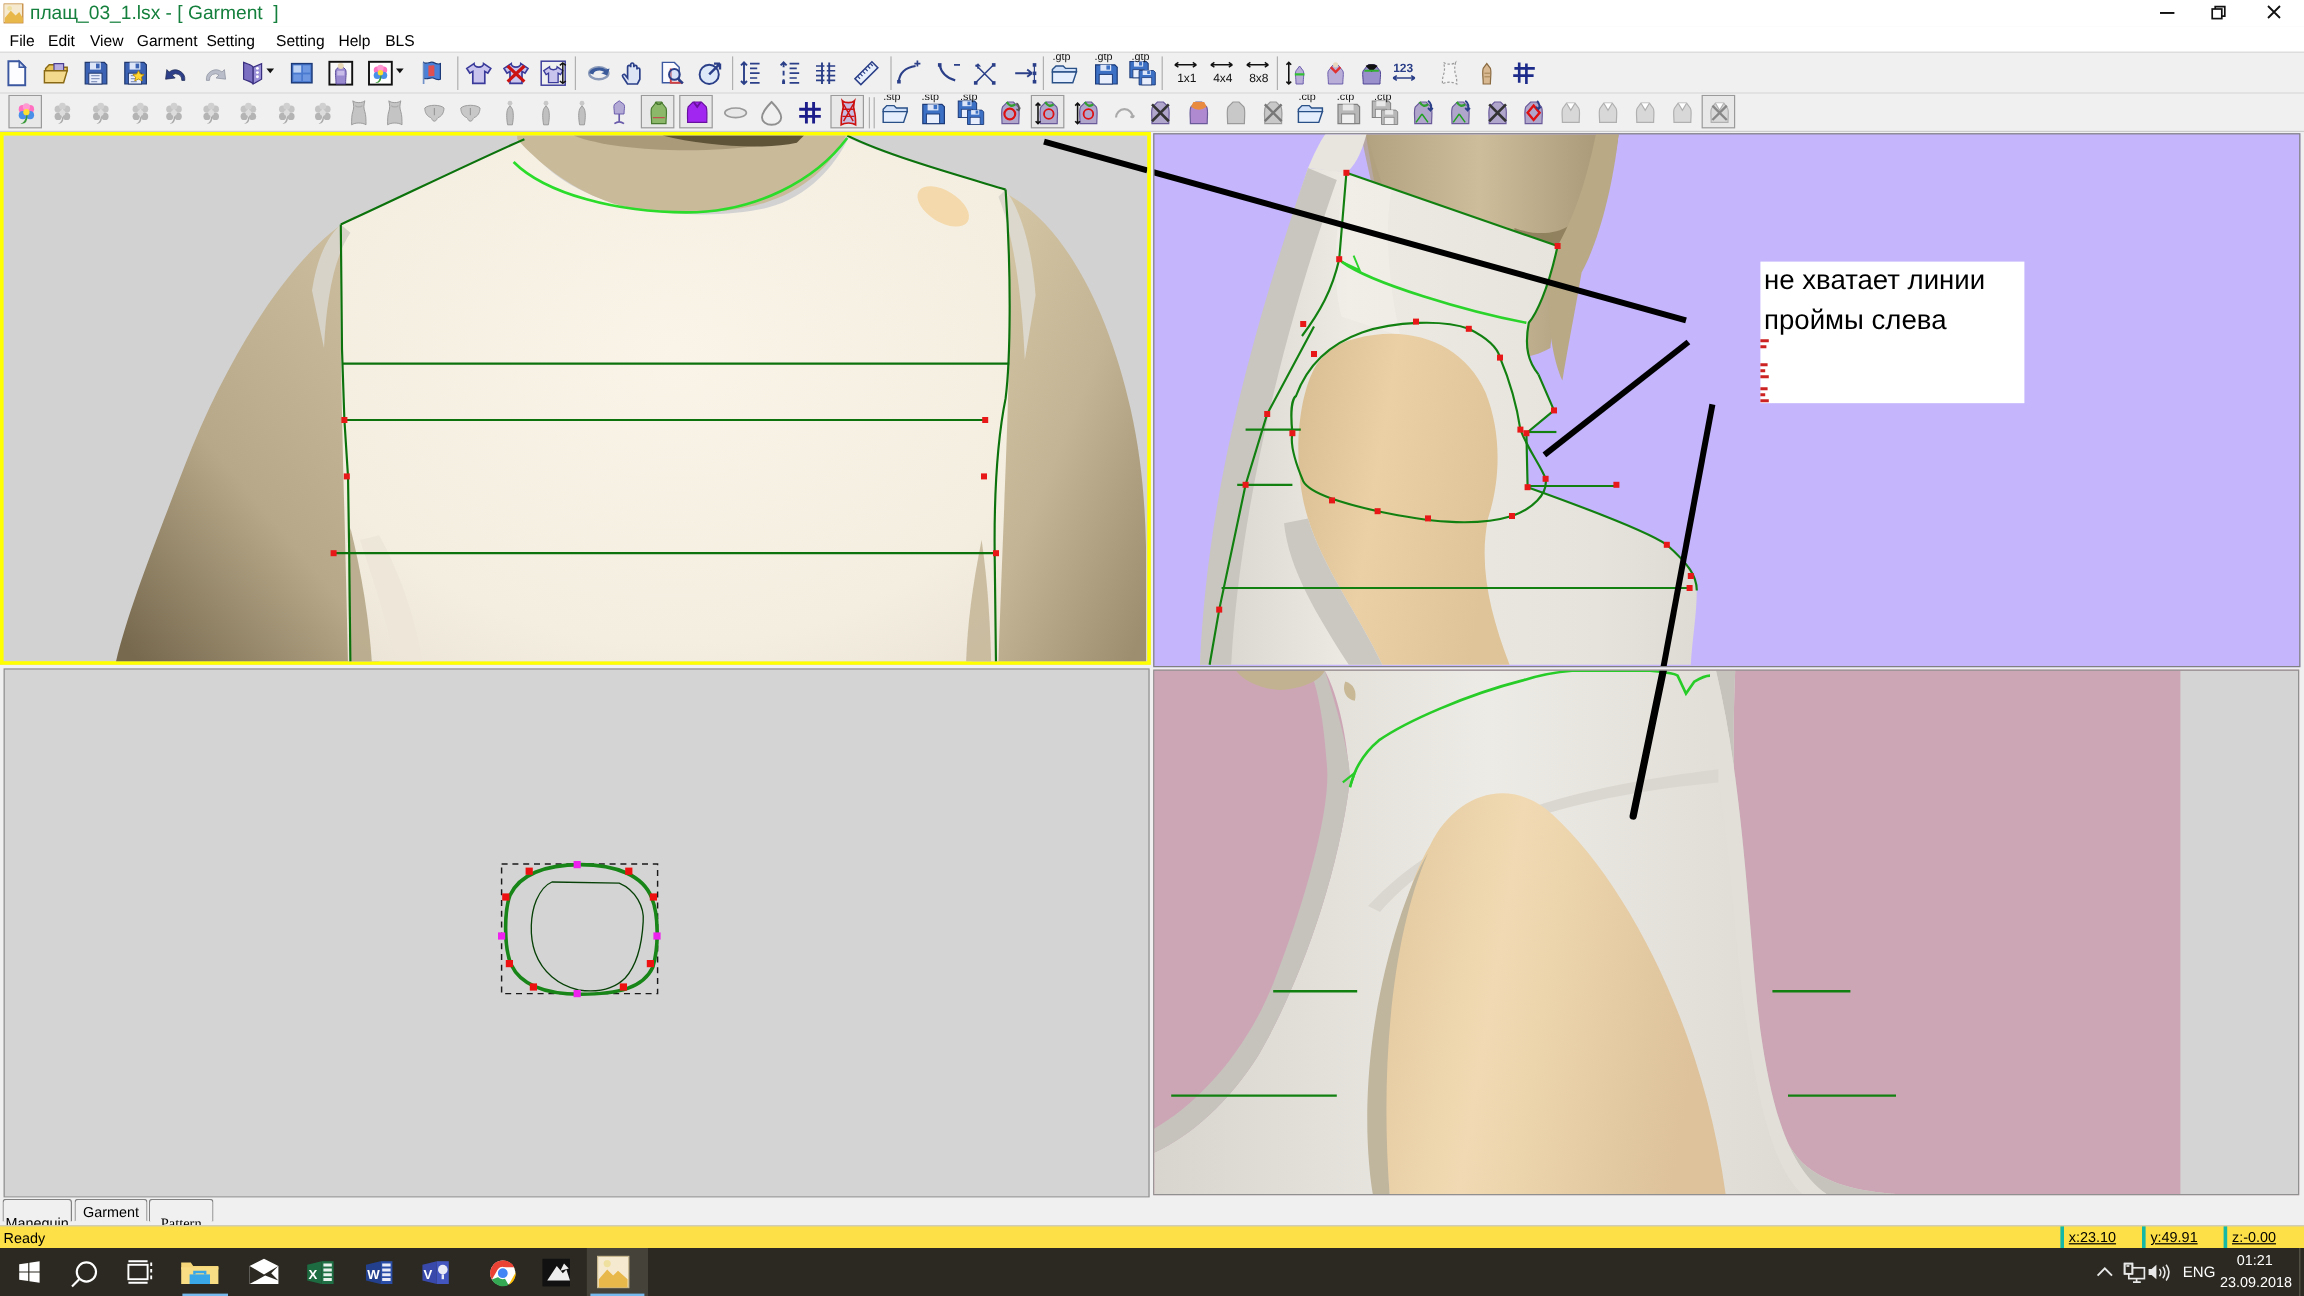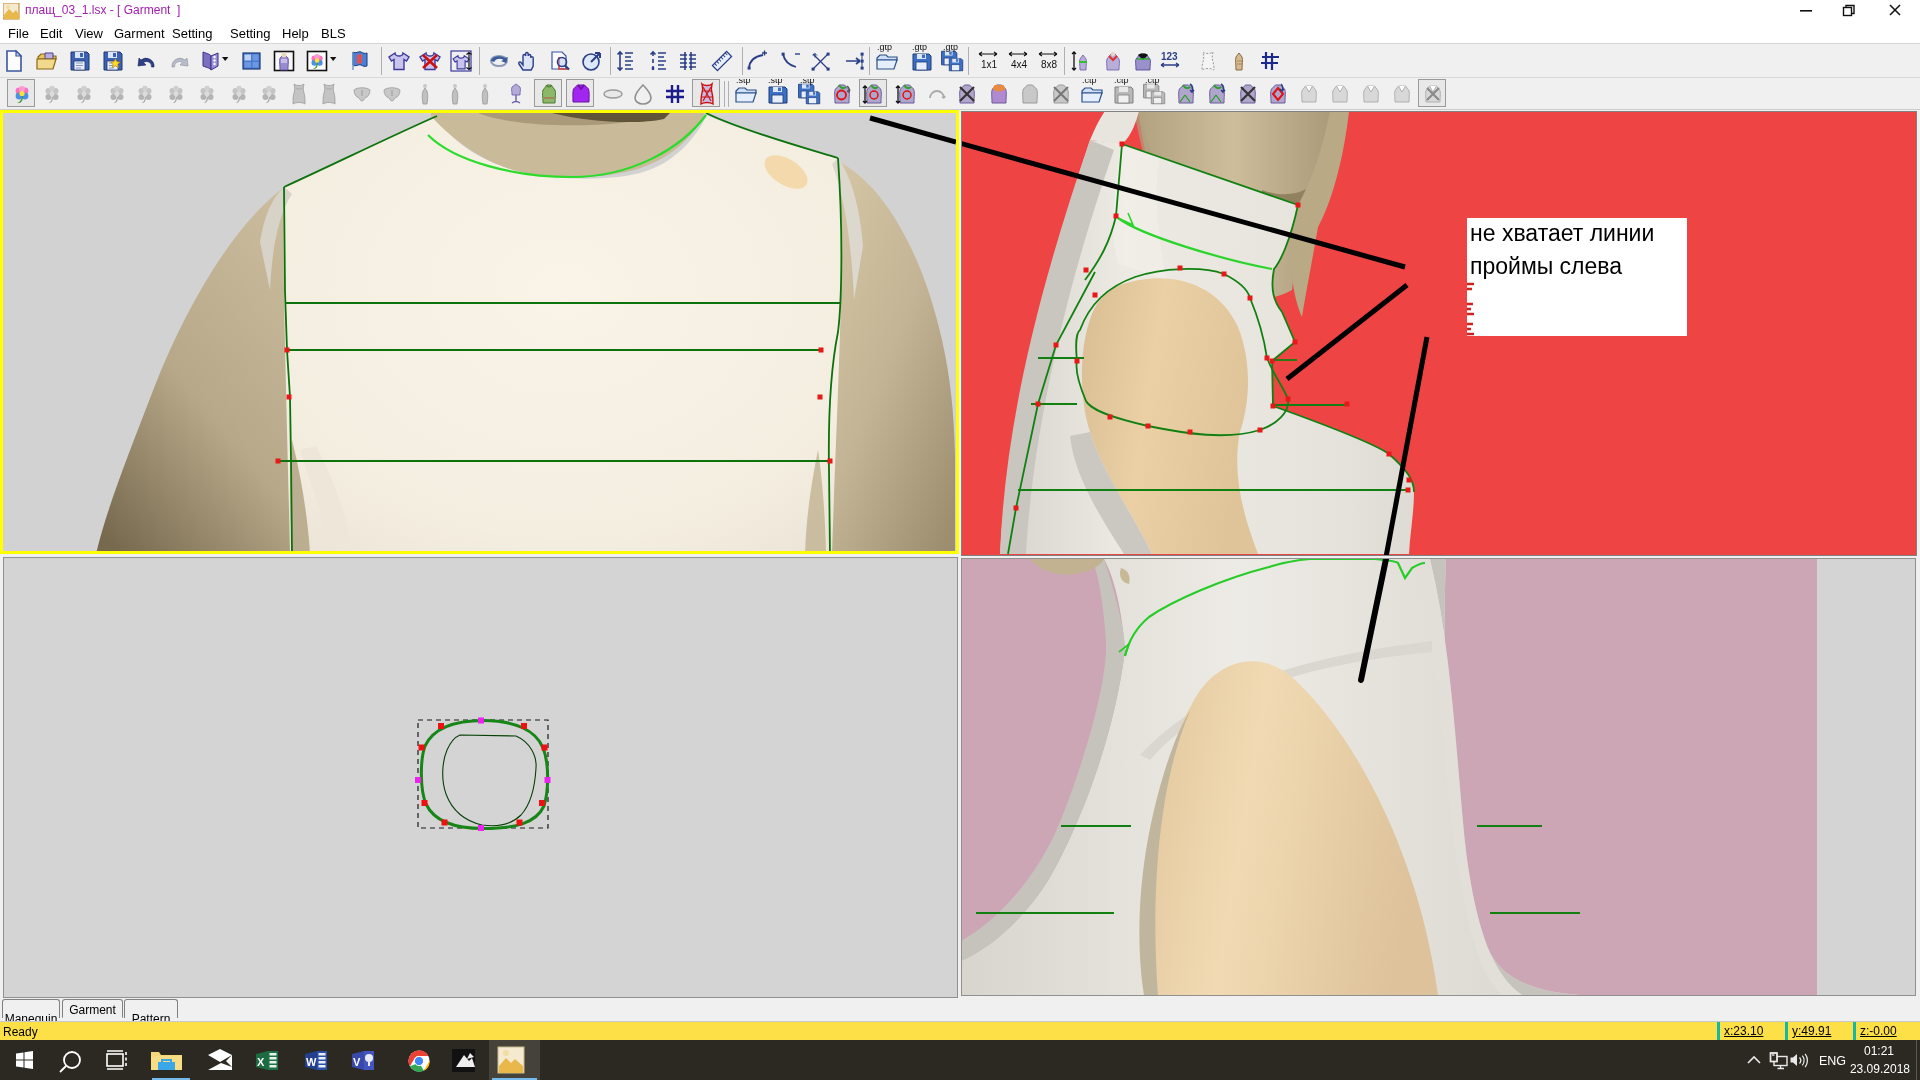--- a/index.html
+++ b/index.html
@@ -1,26 +1,26 @@
 <!DOCTYPE html>
 <html><head><meta charset="utf-8">
 <style>
 *{margin:0;padding:0;box-sizing:border-box;}
 html,body{width:1920px;height:1080px;overflow:hidden;}
 body{font-family:"Liberation Sans",sans-serif;background:#f0f0f0;position:relative;}
 .abs{position:absolute;}
 #titlebar{left:0;top:0;width:1920px;height:22px;background:#fff;}
-#titletxt{left:25px;top:3px;font-size:12px;color:#a21caf;}
+#titletxt{left:25px;top:3px;font-size:16px;color:#15803d;}
 #menubar{left:0;top:22px;width:1920px;height:22px;background:#fff;border-bottom:1px solid #d5d5d5;}
 .mi{position:absolute;top:4px;font-size:13px;color:#000;}
 #tb1{left:0;top:45px;width:1920px;height:33px;background:#f0f0f0;border-bottom:1px solid #d9d9d9;}
 #tb2{left:0;top:79px;width:1920px;height:31px;background:#f0f0f0;border-bottom:1px solid #cccccc;}
 #work{left:0;top:110px;width:1920px;height:911px;background:#f0f0f0;}
 #tl{left:0;top:0;width:959px;height:444px;border:3px solid #ffff00;background:#d2d2d2;}
-#tr{left:961px;top:1px;width:956px;height:445px;border:1px solid #808080;background:#ef4444;}
+#tr{left:961px;top:1px;width:956px;height:445px;border:1px solid #808080;background:#c4b5fd;}
 #bl{left:3px;top:447px;width:955px;height:441px;border:1px solid #909090;background:#d4d4d4;}
 #br{left:961px;top:448px;width:955px;height:438px;border:1px solid #909090;background:#cda6b6;}
 svg{display:block;}
 #tabs{left:0;top:998px;width:1920px;height:23px;background:#f0f0f0;}
 .tab{position:absolute;top:1px;height:19px;background:#f0f0f0;border:1px solid #808080;border-bottom:none;border-radius:3px 3px 0 0;font-size:12px;color:#000;text-align:center;padding-top:12px;}
 #status{left:0;top:1021px;width:1920px;height:19px;background:#fde047;border-top:1px solid #c8c8c8;font-size:12px;}
 #taskbar{left:0;top:1040px;width:1920px;height:40px;background:#2b2921;}
 .tseg{position:absolute;top:0;height:19px;border-left:3px solid #14b8a6;font-size:12px;color:#000;padding:2px 0 0 4px;text-decoration:underline;}
 </style></head><body>
 
@@ -741,21 +741,21 @@
         <path d="M14,354 H152" stroke="#118011" stroke-width="2"></path>
         <path d="M515,267 H580" stroke="#118011" stroke-width="2"></path>
         <path d="M528,354 H618" stroke="#118011" stroke-width="2"></path>
         <path d="M424,0 L399,121" stroke="#000" stroke-width="6" stroke-linecap="round"></path>
       </svg>
     </div>
   </div>
 <div id="tabs" class="abs">
  <div class="tab" style="left:2px;width:58px;">Manequin</div>
  <div class="tab" style="left:62px;width:61px;height:19px;border-bottom:1px solid #f0f0f0;z-index:2;padding-top:3px;">Garment</div>
- <div class="tab" style="left:124px;width:54px;">Pattern</div>
+ <div class="tab" style="left:124px;width:54px;font-family:Liberation Serif, serif;">Pattern</div>
 </div>
 <div id="status" class="abs">
  <span style="position:absolute;left:3px;top:3px;">Ready</span>
  <span class="tseg" style="left:1717px;width:68px;">x:23.10</span>
  <span class="tseg" style="left:1785px;width:68px;">y:49.91</span>
  <span class="tseg" style="left:1853px;width:47px;">z:-0.00</span>
 </div>
 <div id="taskbar" class="abs"></div>
 <svg class="abs" style="left:0;top:1040px" width="1920" height="40" viewBox="0 0 1920 40">
  <g fill="#fff">

